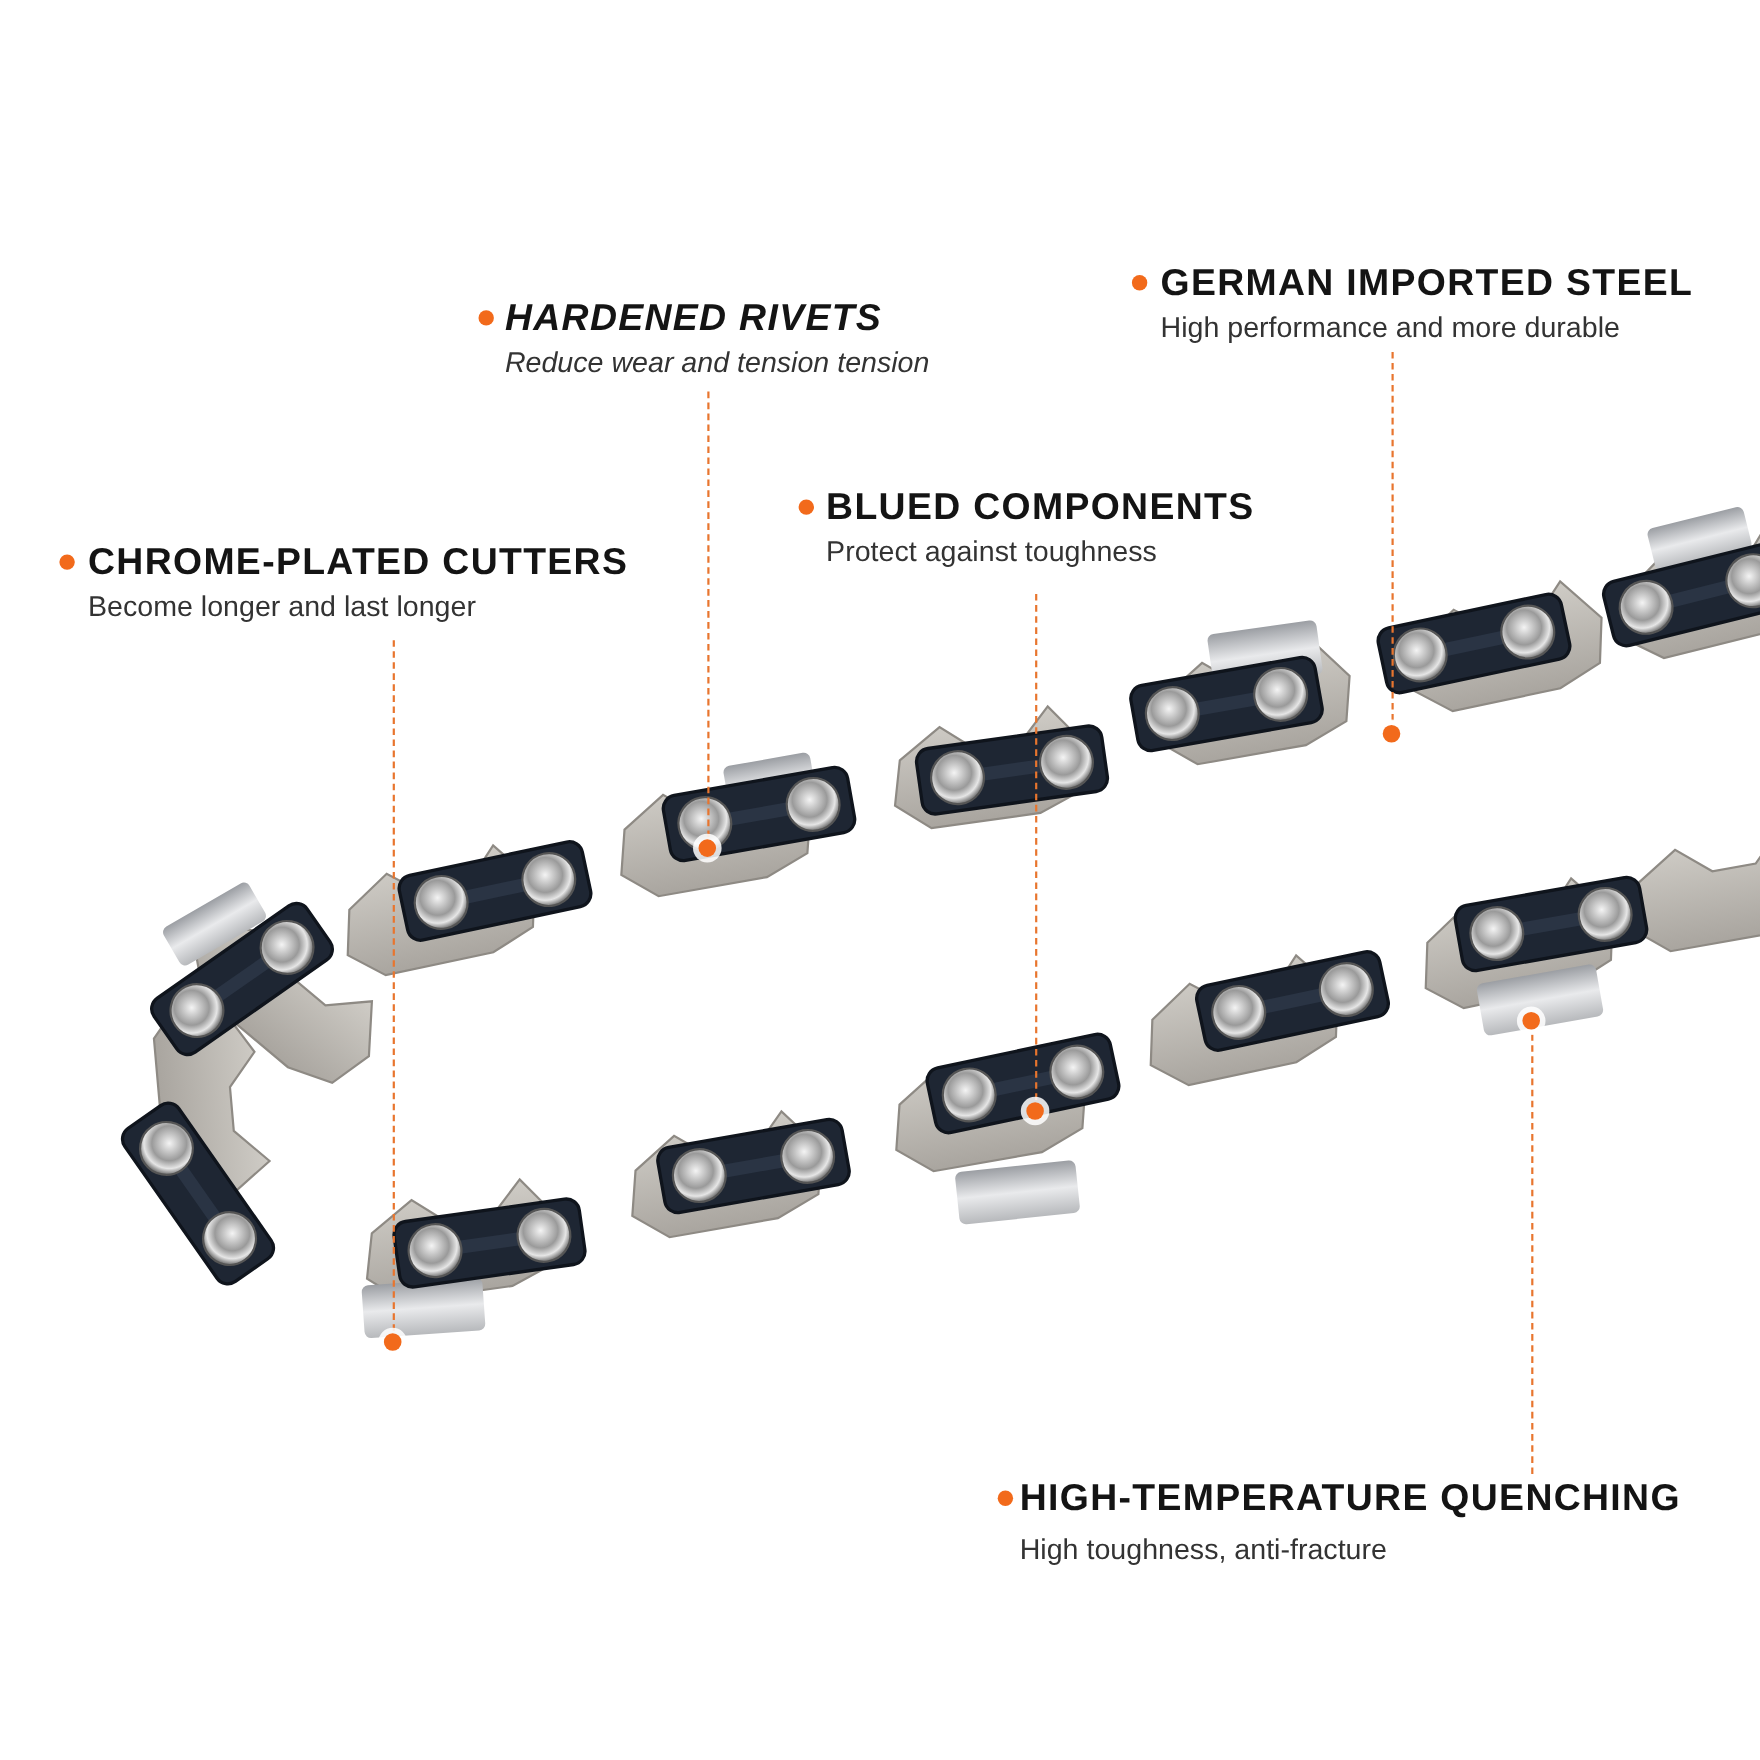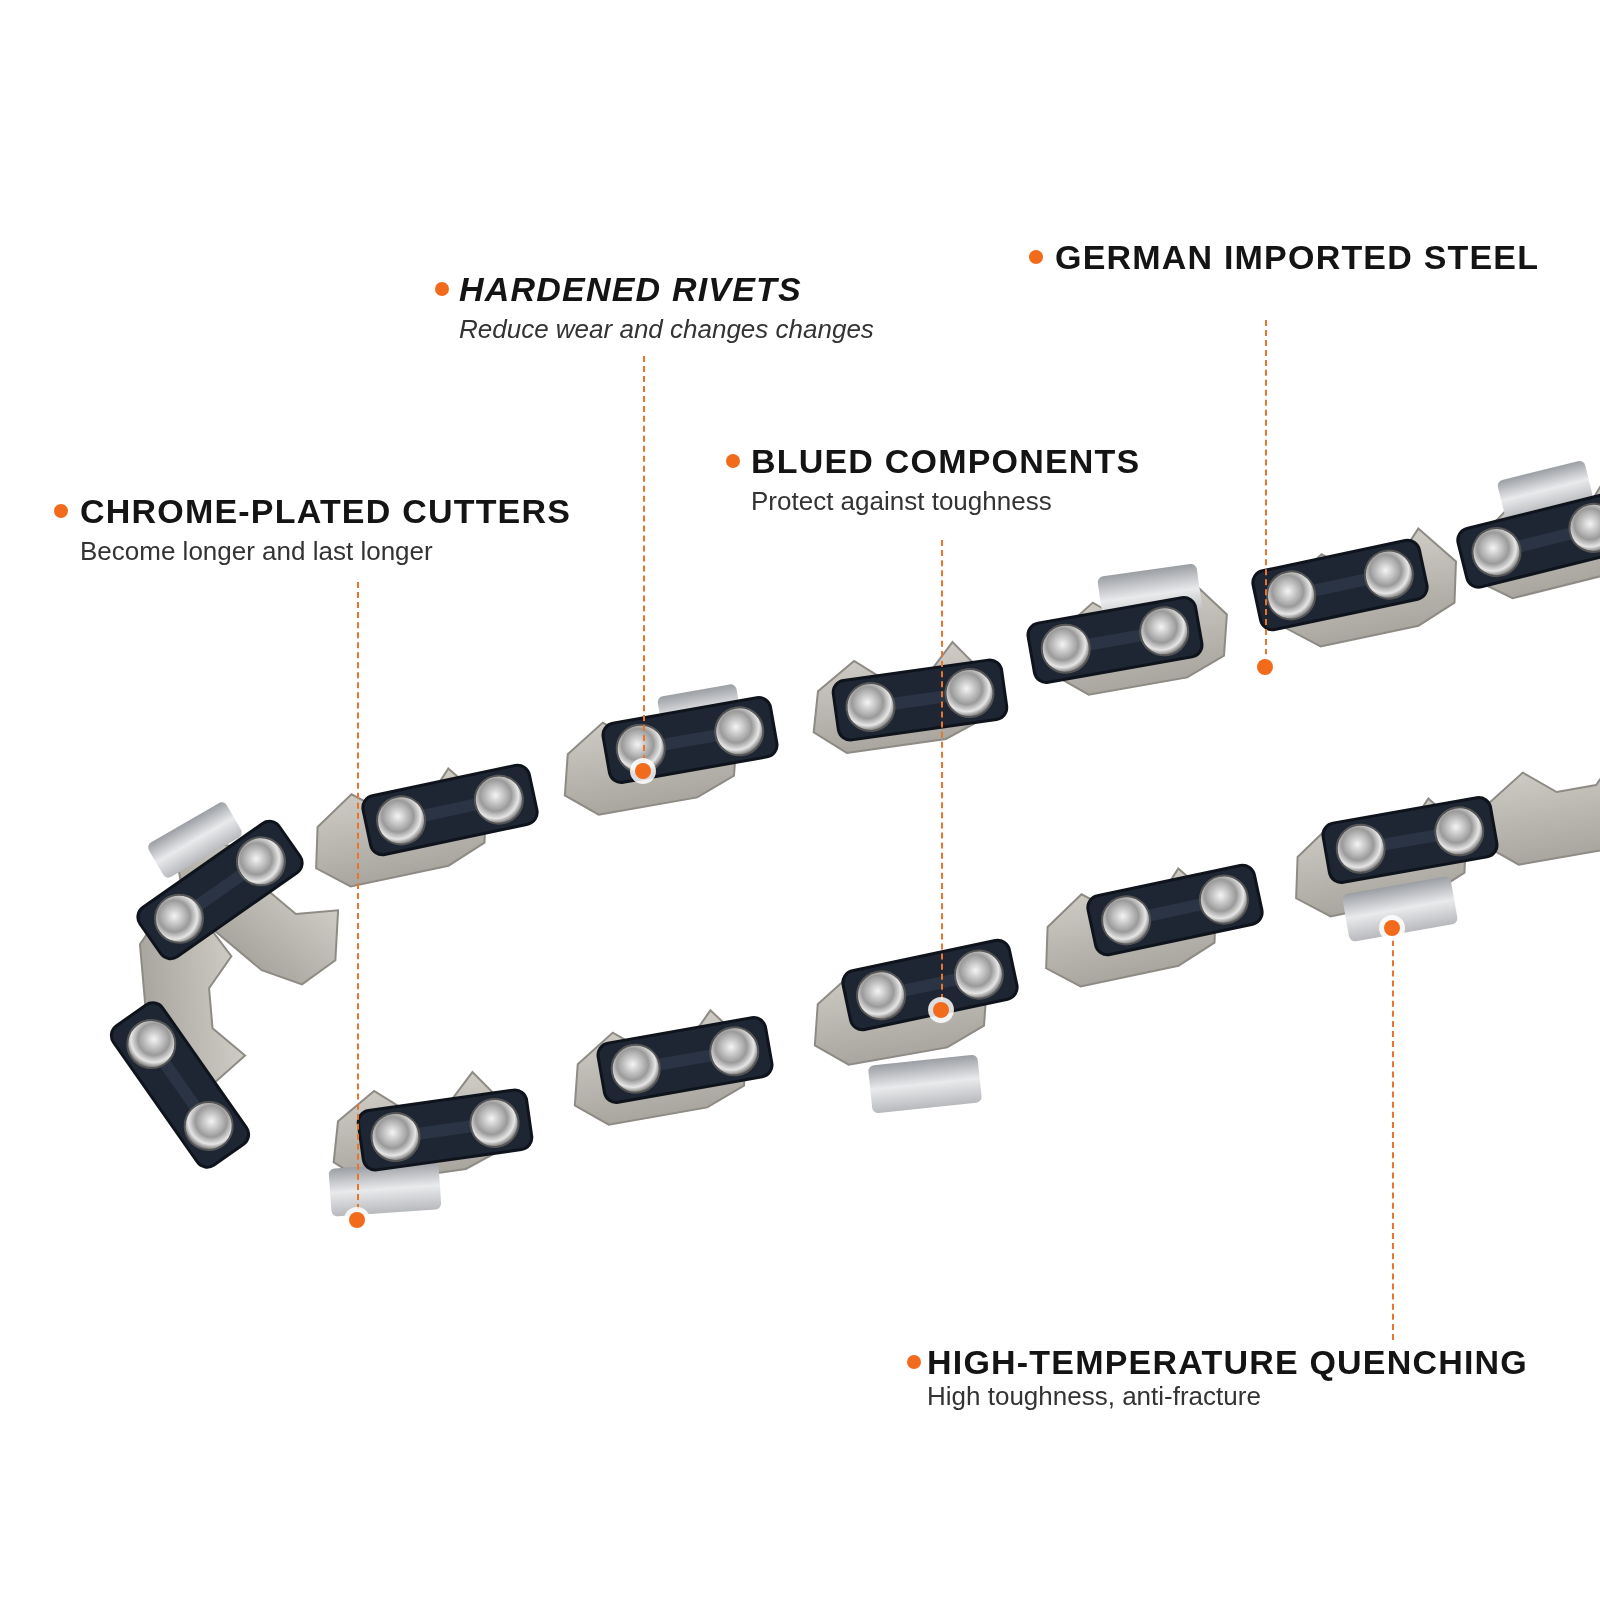--- a/index.html
+++ b/index.html
@@ -101,39 +101,40 @@
 
   <div class="marker" style="left:1265px; top:667px;"></div>
   <div class="marker" style="left:643px; top:771px;"></div>
   <div class="marker" style="left:941px; top:1010px;"></div>
   <div class="marker" style="left:357px; top:1220px;"></div>
   <div class="marker" style="left:1392px; top:928px;"></div>
 
   <div class="callout" style="left:1055px; top:240px;">
     <span class="dot" style="left:-26px; top:10px;"></span>
     <div class="title">GERMAN IMPORTED STEEL</div>
+    <div class="desc">High performance and more durable</div>
   </div>
 
   <div class="callout" style="left:459px; top:272px;font-style:italic;">
     <span class="dot" style="left:-24px; top:10px;"></span>
     <div class="title">HARDENED RIVETS</div>
-    <div class="desc">Reduce wear and changes changes</div>
+    <div class="desc">Reduce wear and tension tension</div>
   </div>
 
   <div class="callout" style="left:751px; top:444px;">
     <span class="dot" style="left:-25px; top:10px;"></span>
     <div class="title">BLUED COMPONENTS</div>
     <div class="desc">Protect against toughness</div>
   </div>
 
   <div class="callout" style="left:70px; top:494px;margin-left:10px;">
     <span class="dot" style="left:-26px; top:10px;"></span>
     <div class="title">CHROME-PLATED CUTTERS</div>
     <div class="desc">Become longer and last longer</div>
   </div>
 
   <div class="callout" style="left:927px; top:1345px;">
     <span class="dot" style="left:-20px; top:10px;"></span>
     <div class="title">HIGH-TEMPERATURE QUENCHING</div>
-    <div class="desc" style="margin-top:4px;">High toughness, anti-fracture</div>
+    <div class="desc" style="margin-top:16px;">High toughness, anti-fracture</div>
   </div>
 
 </div>
 
 </body></html>

